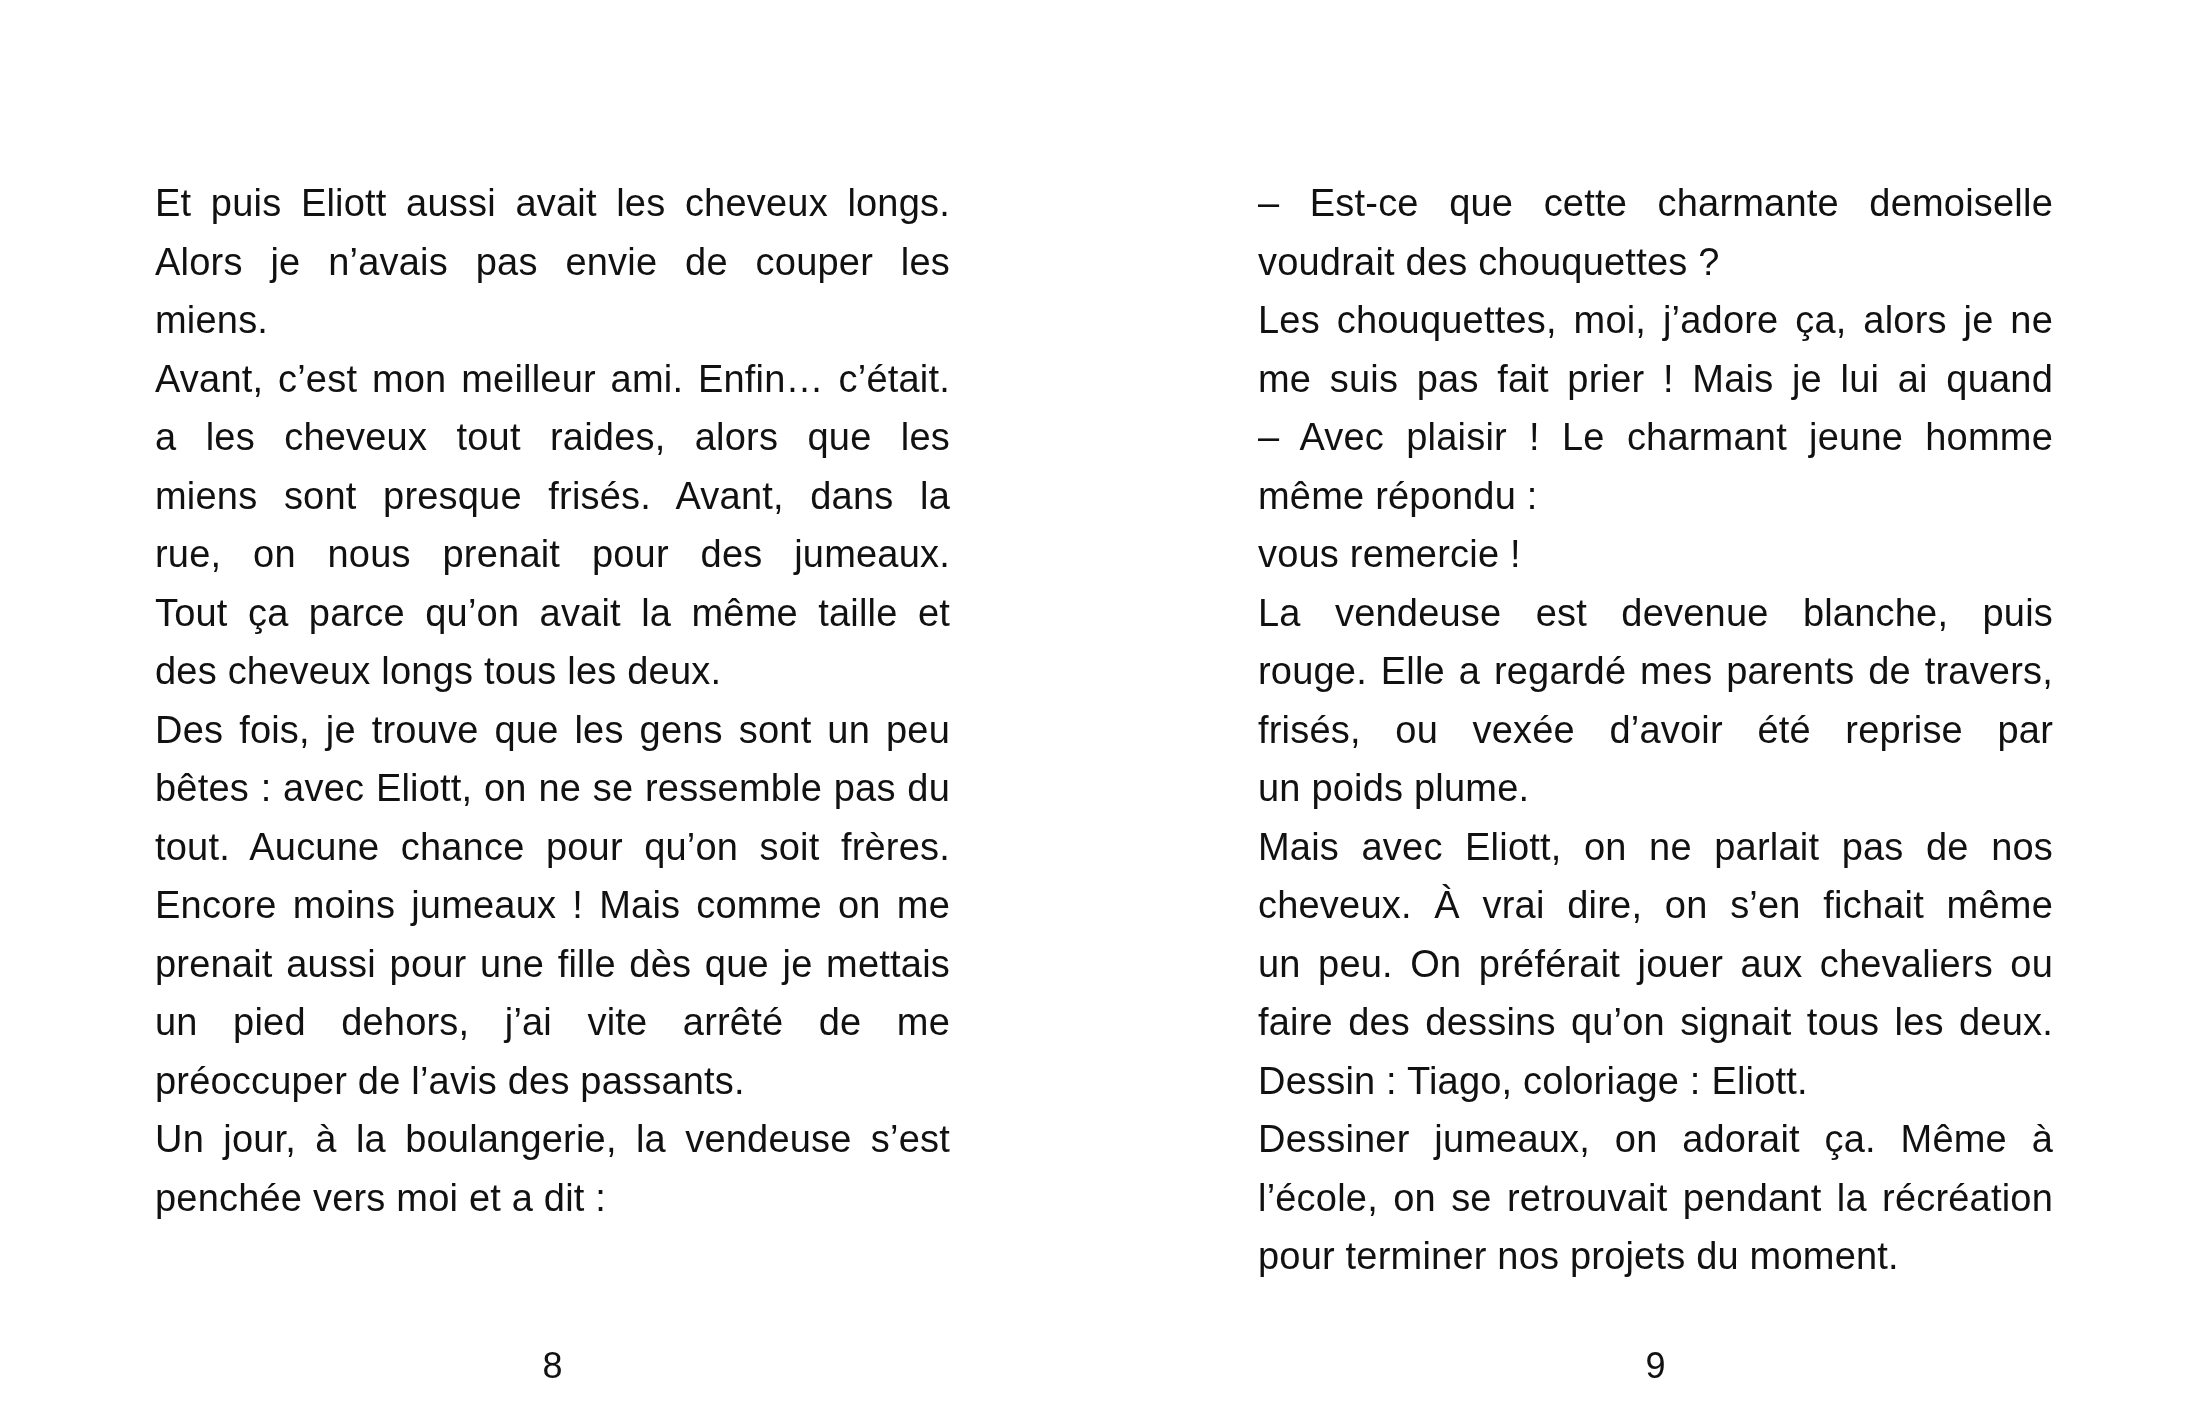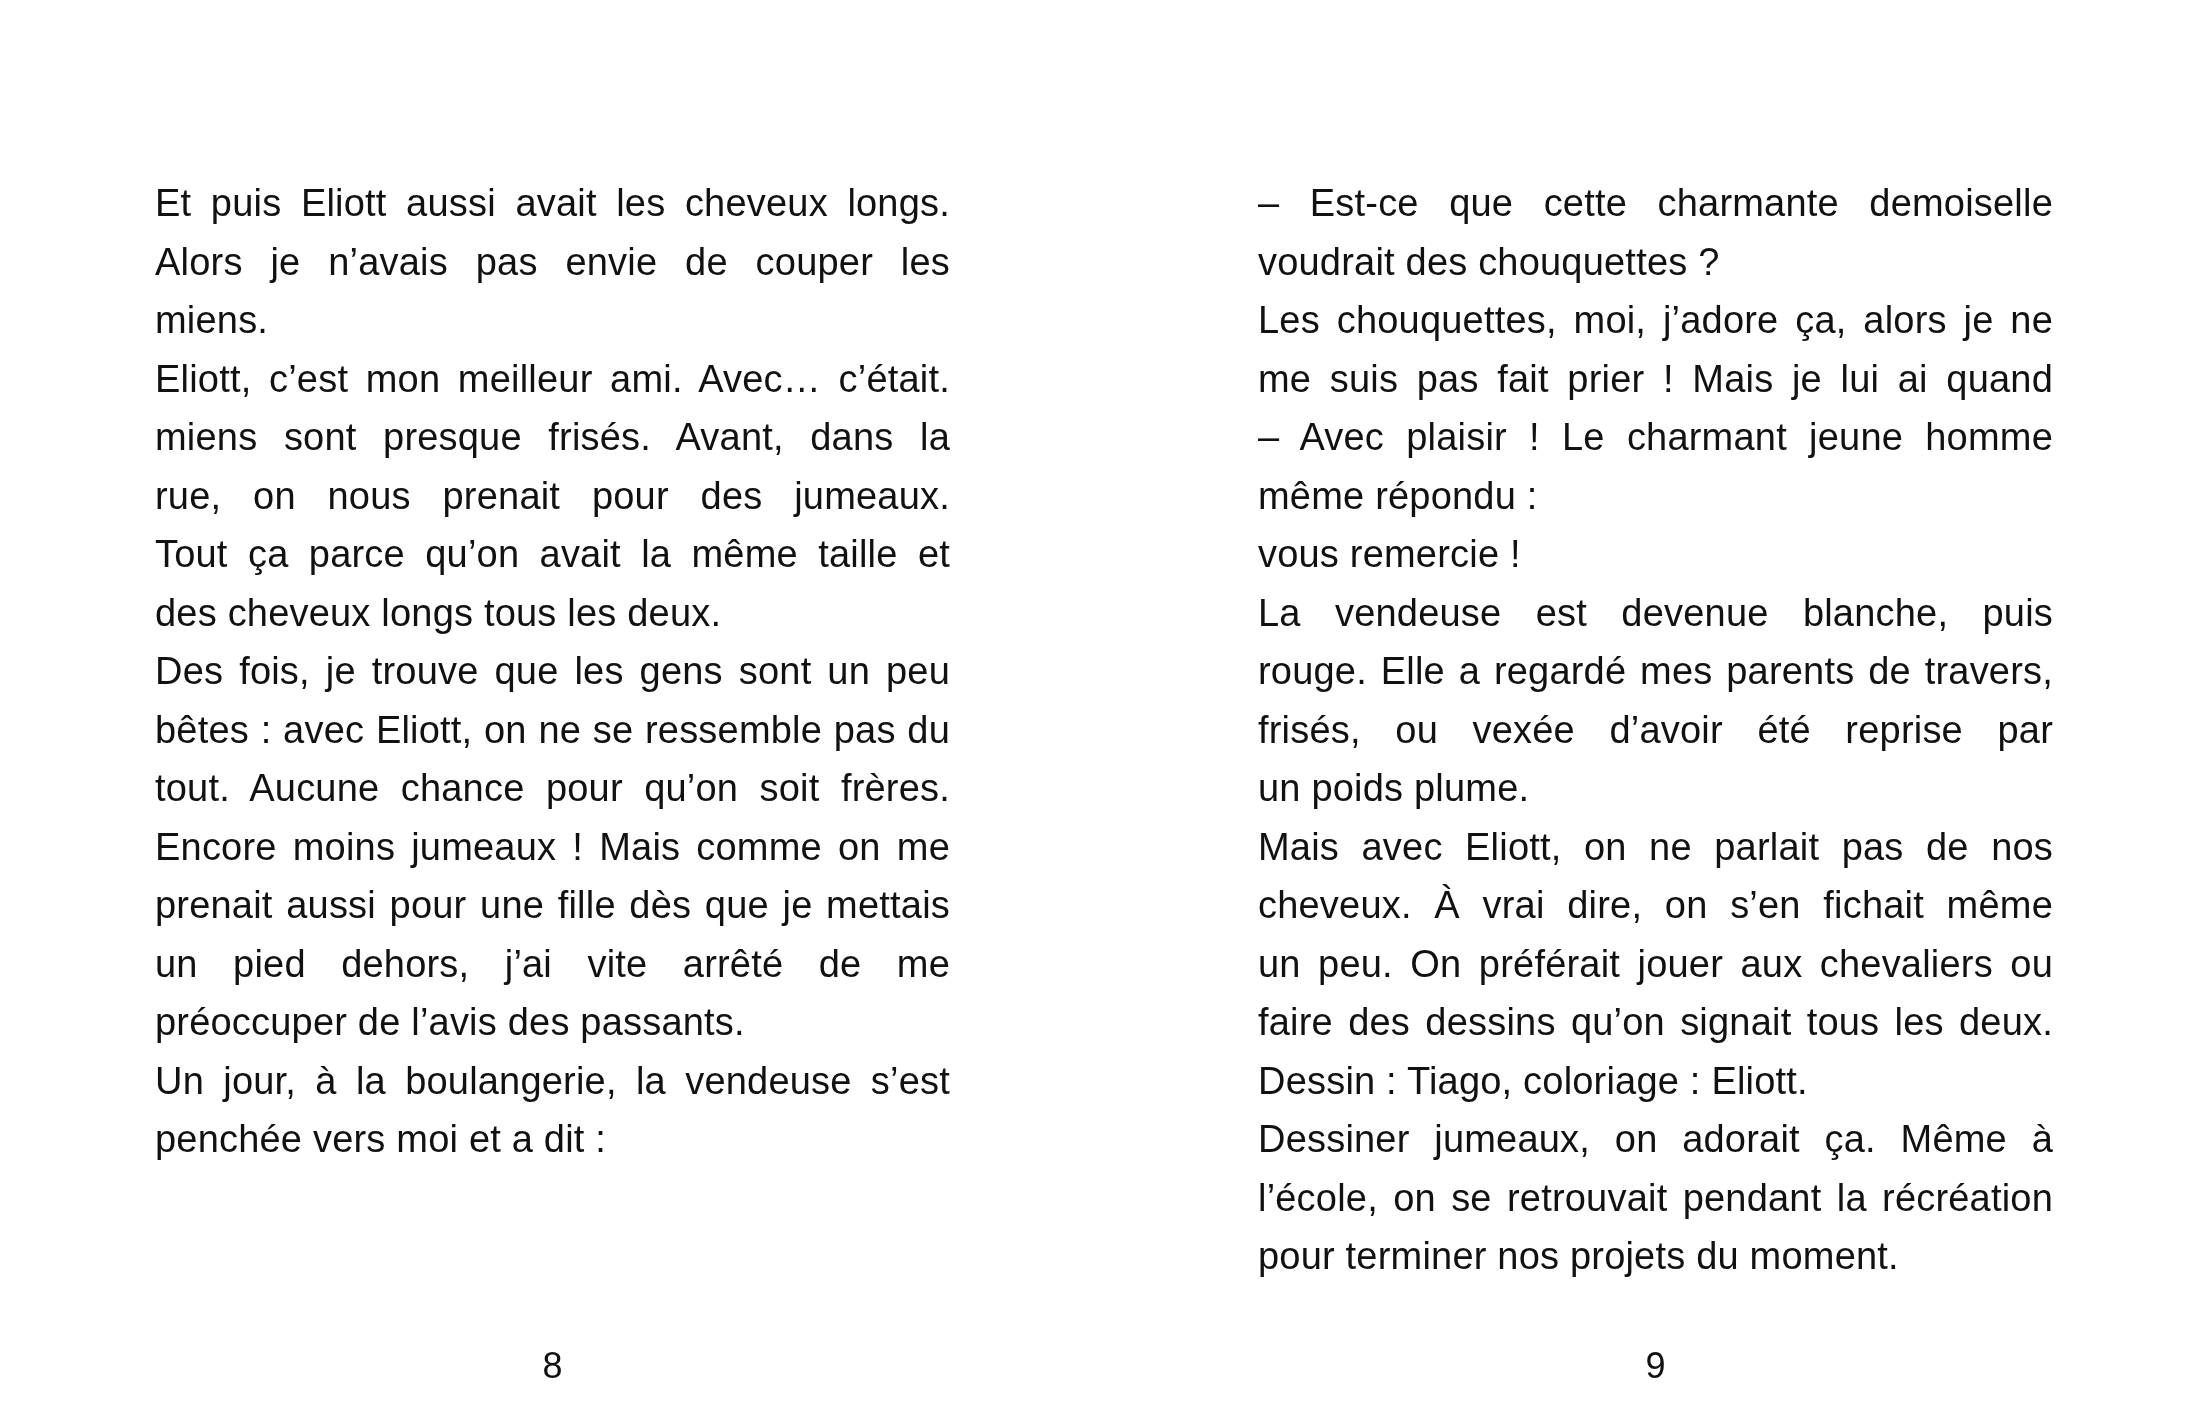--- a/index.html
+++ b/index.html
@@ -62,21 +62,22 @@
 </head>
 <body>
 
 <div class="spread">
 
   <div class="page left">
     <div class="text-block" id="left-lines">
         <div class="line just">Et puis Eliott aussi avait les cheveux longs.</div>
         <div class="line just">Alors je n’avais pas envie de couper les</div>
         <div class="line">miens.</div>
-        <div class="line just">Eliott, c’est mon meilleur ami. Avec… c’était.</div>
+        <div class="line just">Avant, c’est mon meilleur ami. Enfin… c’était.</div>
+        <div class="line just">a les cheveux tout raides, alors que les</div>
         <div class="line just">miens sont presque frisés. Avant, dans la</div>
         <div class="line just">rue, on nous prenait pour des jumeaux.</div>
         <div class="line just">Tout ça parce qu’on avait la même taille et</div>
         <div class="line">des cheveux longs tous les deux.</div>
         <div class="line just">Des fois, je trouve que les gens sont un peu</div>
         <div class="line just">bêtes : avec Eliott, on ne se ressemble pas du</div>
         <div class="line just">tout. Aucune chance pour qu’on soit frères.</div>
         <div class="line just">Encore moins jumeaux ! Mais comme on me</div>
         <div class="line just">prenait aussi pour une fille dès que je mettais</div>
         <div class="line just">un pied dehors, j’ai vite arrêté de me</div>

